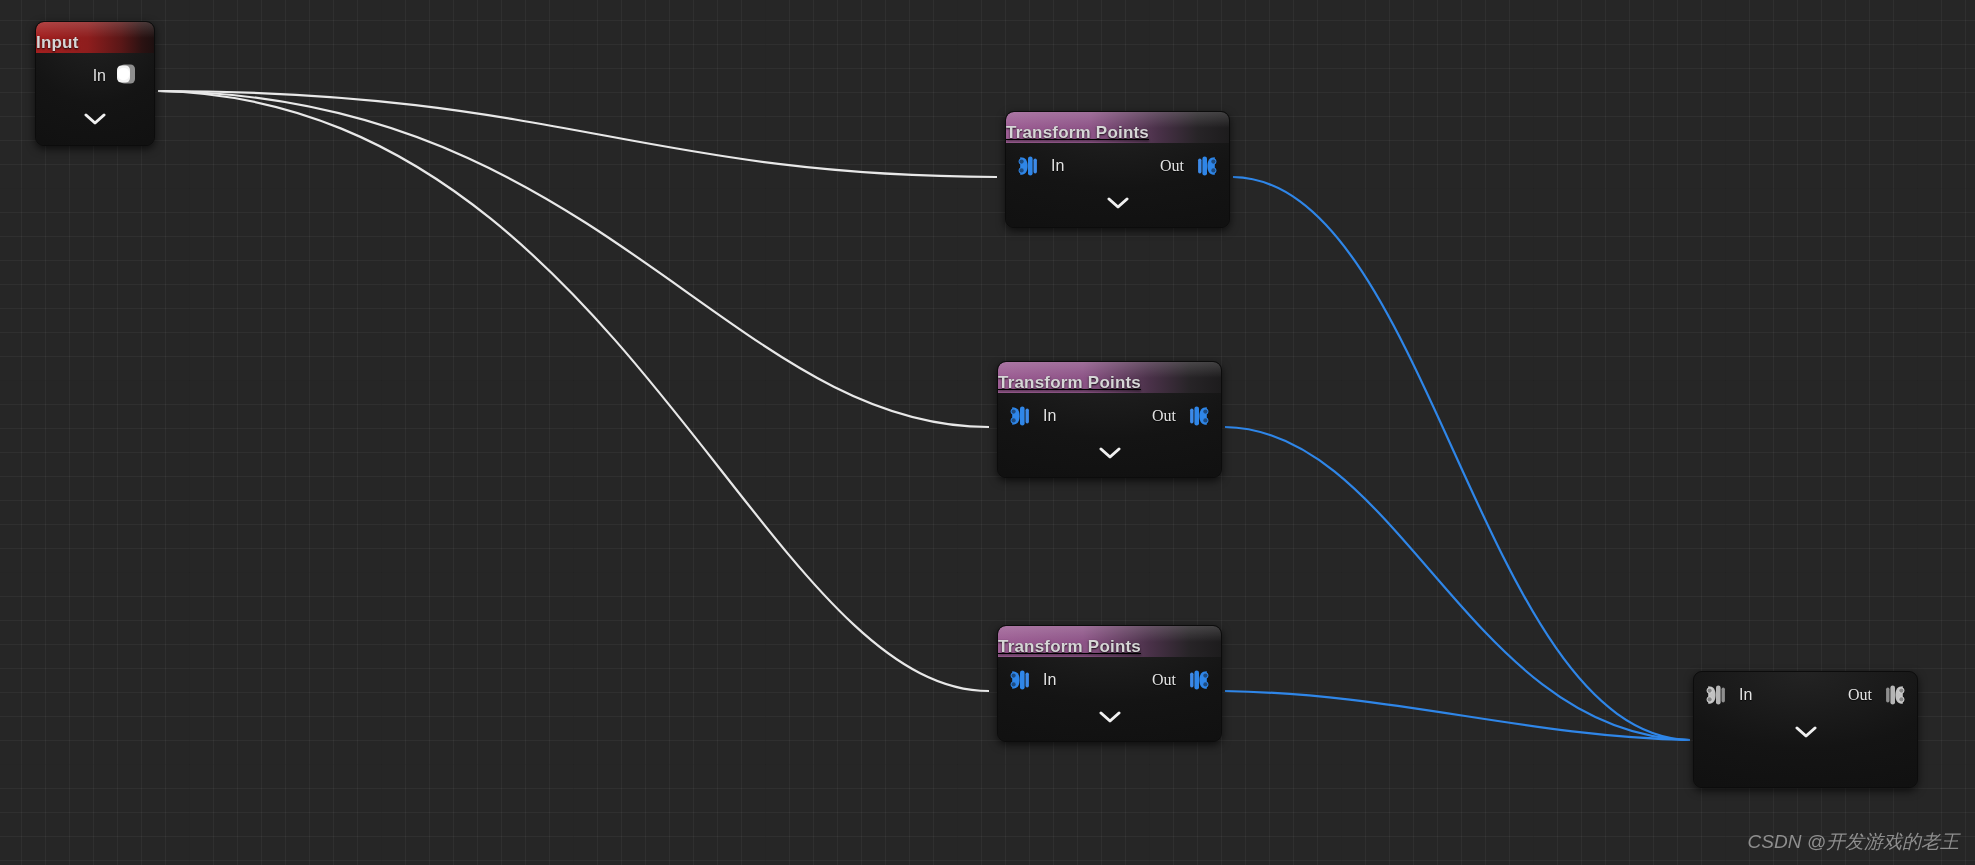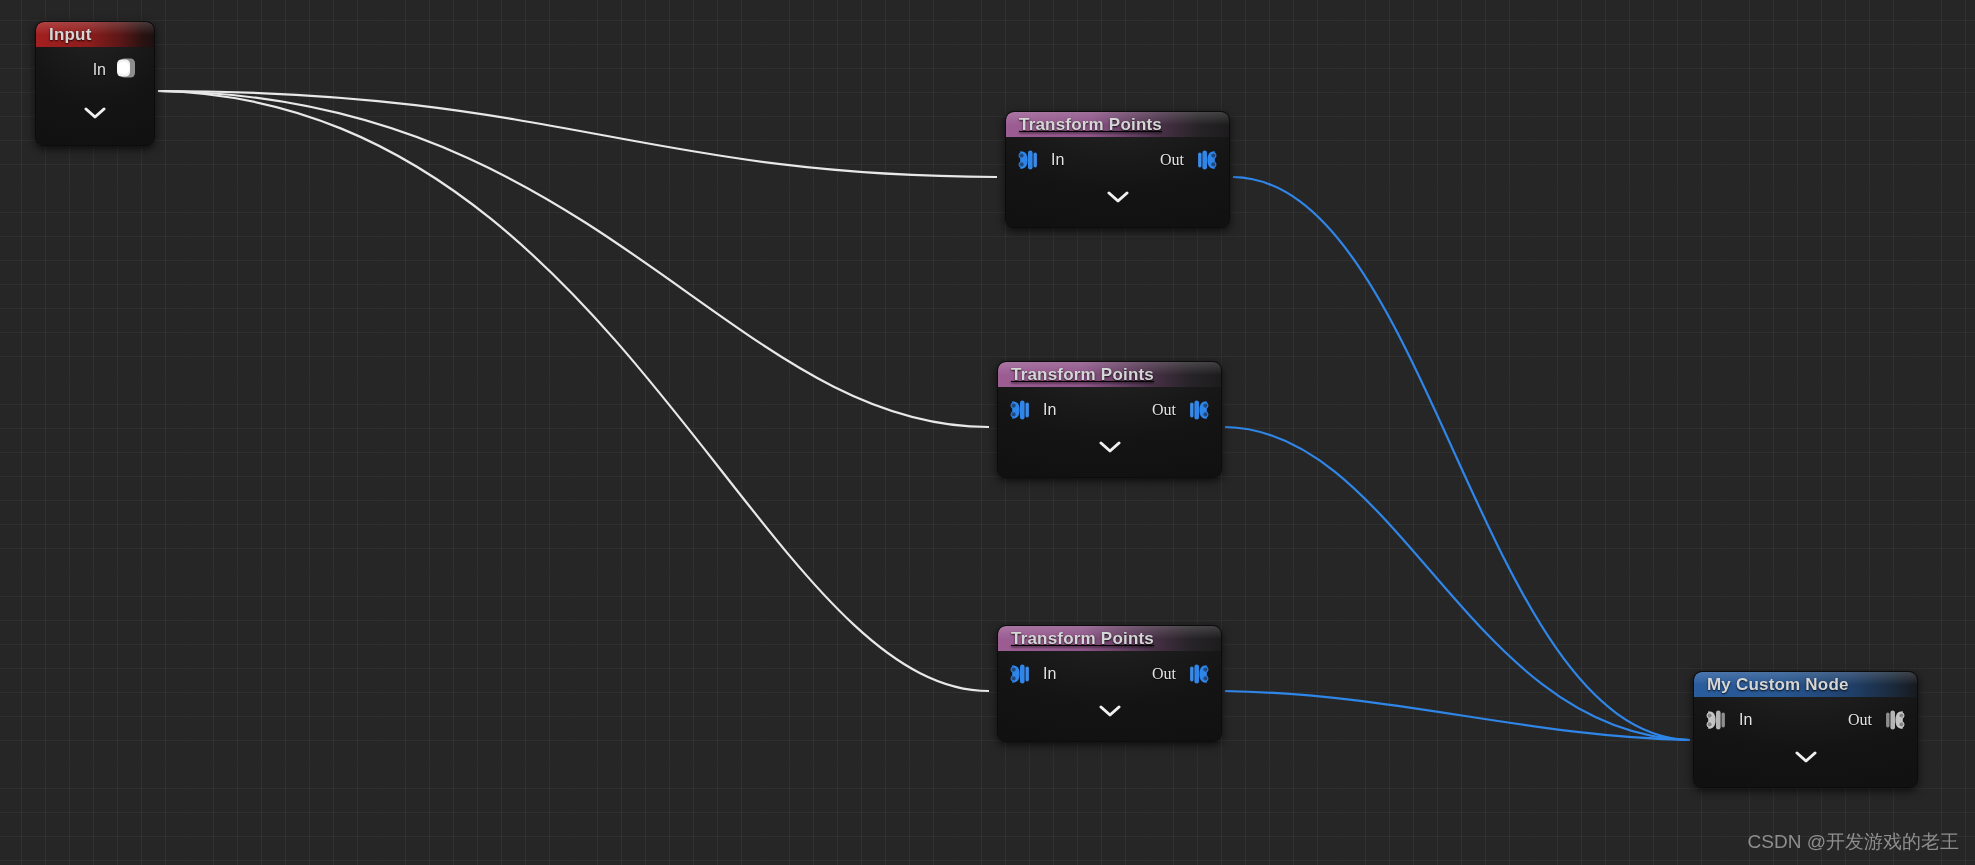--- a/index.html
+++ b/index.html
@@ -51,25 +51,24 @@
   }
   .node-inner {
     position: absolute;
     left: 0; top: 0; right: 0; bottom: 0;
     border-radius: 8px;
     background:
       radial-gradient(120% 120% at 50% 0%, #232323 0%, #141414 55%, #101010 100%);
   }
   .node-header {
     position: relative;
-    height: 25px;
+    height: 31px;
     border-radius: 8px 8px 0 0;
     display: flex;
-    align-items: center;
-    padding-left: 13px;
+    align-items: flex-end;
     box-sizing: border-box;
     overflow: hidden;
   }
   .node-header::after {
     content: "";
     position: absolute;
     left: 0; right: 0; top: 0; height: 50%;
     background: linear-gradient(to bottom, rgba(255,255,255,0.16), rgba(255,255,255,0));
     pointer-events: none;
   }
@@ -137,20 +136,21 @@
 
   
   #watermark {
     position: absolute;
     right: 16px;
     bottom: 10px;
     font-size: 19px;
     color: #8e8e8e;
     white-space: nowrap;
     user-select: none;
+    font-style: italic;
   }
 </style>
 </head>
 <body>
 
 <div id="canvas">
 
   <svg id="wires" viewBox="0 0 1975 865" width="1975" height="865">
     <g>
       <path d="M 158 91 C 560 91 640 176 997 177" fill="none" stroke="#e8e8e8" stroke-width="2.2"></path>
@@ -309,23 +309,20 @@
       <div class="chev">
         <svg width="22" height="13" viewBox="0 0 22 13">
           <path d="M2 2 L11 10 L20 2" fill="none" stroke="#f0f0f0" stroke-width="3" stroke-linecap="round" stroke-linejoin="round"></path>
         </svg>
       </div>
     </div>
   </div>
 
   <div class="node" style="left:1693px; top:671px; width:225px; height:117px;">
     <div class="node-inner"></div>
-    <div class="node-header hdr-blue">
-      <span class="node-title">My Custom Node</span>
-    </div>
     <div class="node-body">
       <div class="pin-row" style="height:46px;">
         <span class="pin in" style="top:10px;">
           <svg width="26" height="26" viewBox="0 0 26 26">
             <rect x="17.5" y="5.5" width="3.4" height="15" rx="1.7" fill="#8f8f8f"></rect>
             <rect x="12.0" y="3.5" width="4.6" height="19" rx="2.3" fill="#b5b5b5"></rect>
             <path d="M4.2 4.2 C9.6 4.2 11.6 7.6 11.6 13 C11.6 18.4 9.6 21.8 4.2 21.8 Z" fill="#c2c2c2"></path>
             <circle cx="5.6" cy="8.6" r="3.0" fill="#cfcfcf"></circle>
             <circle cx="5.6" cy="17.4" r="3.0" fill="#cfcfcf"></circle>
             <circle cx="5.6" cy="8.6" r="2.1" fill="#3a3a3a" opacity="0.5"></circle>

